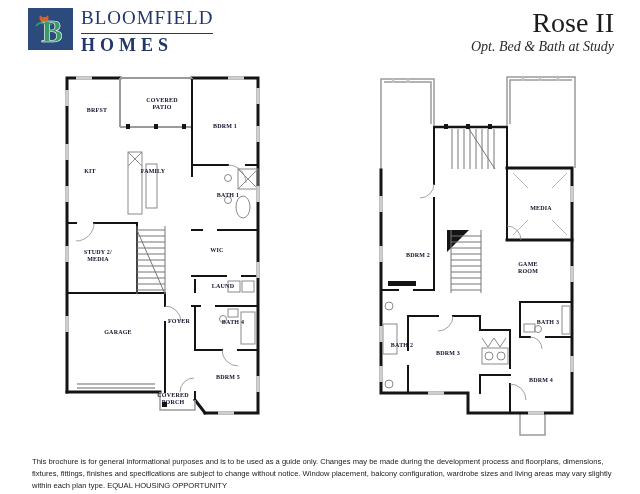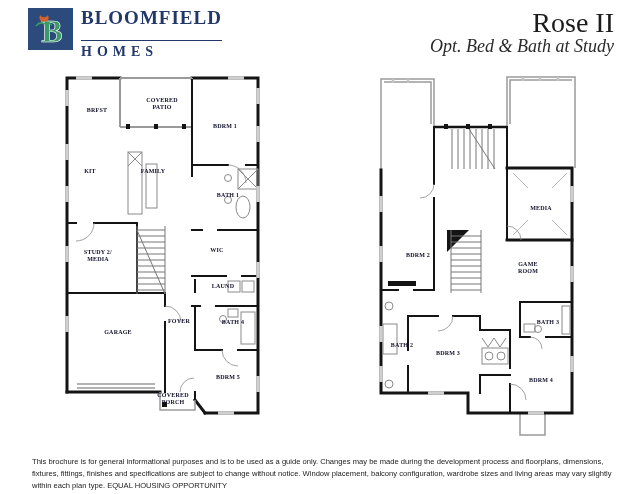--- a/index.html
+++ b/index.html
@@ -5,27 +5,27 @@
   html,body{margin:0;padding:0;}
   body{
     width:640px;height:494px;position:relative;background:#ffffff;
     font-family:"Liberation Serif", serif;overflow:hidden;color:#1a1a1a;
   }
   
   .logo{position:absolute;left:28px;top:8px;display:flex;align-items:flex-start;}
   .logo-mark{width:45px;height:42px;display:block;}
   .brand{margin-left:8px;color:#22386b;}
   .brand1{
-    font-size:19px;font-weight:700;letter-spacing:1px;line-height:20px;
-    border-bottom:1.5px solid #22386b;padding-bottom:12px;
-  }
-  .brand2{font-size:14px;font-weight:700;letter-spacing:5px;line-height:20px;margin-top:1px;}
+    font-size:19px;font-weight:400;letter-spacing:1px;line-height:20px;
+    border-bottom:1.5px solid #22386b;padding-bottom:5px;
+  }
+  .brand2{font-size:18px;font-weight:700;letter-spacing:5px;line-height:20px;margin-top:1px;}
   .titles{position:absolute;right:26px;top:8px;text-align:right;}
   .plan-title{font-size:28px;line-height:30px;color:#1b1b1b;}
-  .plan-subtitle{font-size:18px;line-height:17px;font-style:italic;color:#2a2a2a;}
+  .plan-subtitle{font-size:14px;line-height:17px;font-style:italic;color:#2a2a2a;}
   
   .plan{position:absolute;}
   .plan svg{position:absolute;left:0;top:0;}
   .plan-first{left:32px;top:66px;width:235px;height:360px;}
   .plan-second{left:368px;top:66px;width:210px;height:375px;}
   .room-label{
     position:absolute;transform:translate(-50%,-50%);
     font-family:"Liberation Serif", serif;font-size:6px;font-weight:700;
     color:#10102a;text-align:center;white-space:pre-line;line-height:1.1;
     letter-spacing:0.2px;pointer-events:none;

